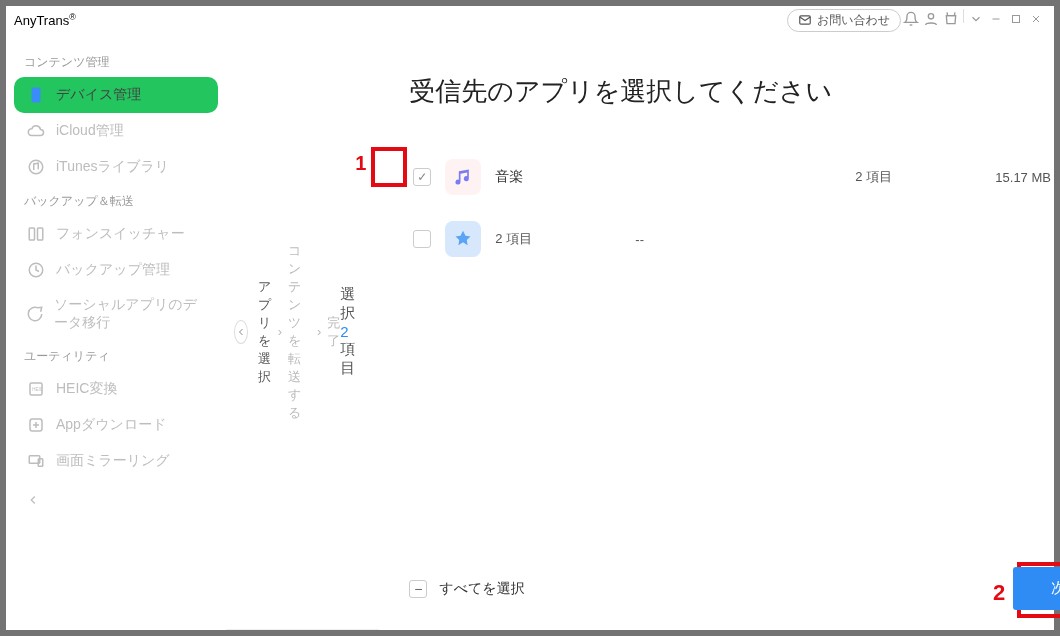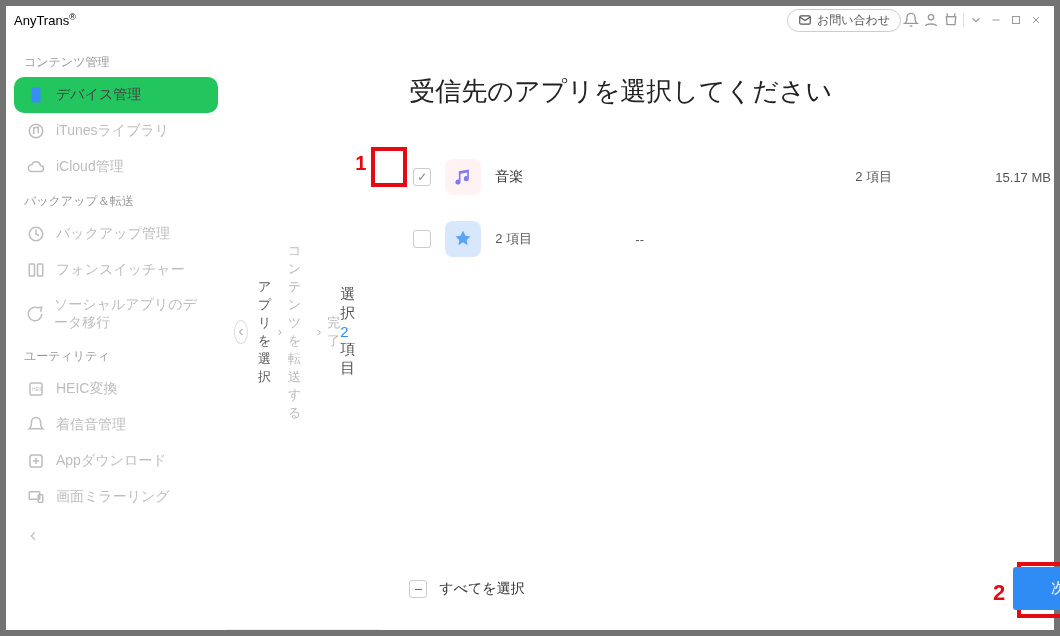--- a/index.html
+++ b/index.html
@@ -4,21 +4,21 @@
   <style>
     * { box-sizing: border-box; margin: 0; padding: 0; font-family: -apple-system, "Segoe UI", "Hiragino Sans", "Meiryo", sans-serif; }
     body { width: 1060px; height: 636px; background: #fff; overflow: hidden; }
     .app { width: 100%; height: 100%; border: 6px solid #737373; display: flex; flex-direction: column; }
 
     
     .titlebar { height: 28px; display: flex; align-items: center; padding: 0 8px; font-size: 13px; }
     .app-title { font-weight: 500; }
     .app-title sup { font-size: 9px; }
     .titlebar-spacer { flex: 1; }
-    .titlebar-right { display: flex; align-items: center; color: #888; }
+    .titlebar-right { display: flex; color: #888; }
     .contact-btn { border: 1px solid #ccc; border-radius: 12px; padding: 2px 10px; display: inline-flex; align-items: center; gap: 5px; font-size: 12px; color: #555; cursor: pointer; }
     .win-ctrl { width: 20px; height: 20px; display: inline-flex; align-items: center; justify-content: center; color: #999; cursor: pointer; }
     .win-sep { width: 1px; height: 14px; background: #ddd; margin: 0 2px; }
 
     
     .body { flex: 1; display: flex; min-height: 0; }
     .sidebar { width: 220px; padding: 12px 8px; background: #fff; }
     .section-label { font-size: 12px; color: #999; padding: 8px 10px 6px; }
     .nav-item { display: flex; align-items: center; gap: 10px; padding: 8px 12px; border-radius: 10px; font-size: 14px; color: #bdbdbd; cursor: pointer; }
     .nav-item.active { background: #22c55e; color: #444; }
@@ -133,80 +133,72 @@
         <span class="icon">
             <svg width="18" height="18" viewBox="0 0 24 24" fill="currentColor">
               <rect x="6" y="2" width="12" height="20" rx="2"></rect>
             </svg>
           </span>
         <span>デバイス管理</span>
       </div>
       <div class="nav-item">
         <span class="icon">
             <svg width="18" height="18" viewBox="0 0 24 24" fill="none" stroke="currentColor" stroke-width="2">
+              <path d="M18 18a4 4 0 000-8 6 6 0 00-11.5-1A4.5 4.5 0 006 18h12z"></path>
+            </svg>
+          </span>
+        <span>iCloud管理</span>
+      </div>
+      <div class="nav-item">
+        <span class="icon">
+            <svg width="18" height="18" viewBox="0 0 24 24" fill="none" stroke="currentColor" stroke-width="2">
               <circle cx="12" cy="12" r="9"></circle>
               <path d="M9 16V8l6-1v8"></path>
             </svg>
           </span>
         <span>iTunesライブラリ</span>
       </div>
-      <div class="nav-item">
-        <span class="icon">
-            <svg width="18" height="18" viewBox="0 0 24 24" fill="none" stroke="currentColor" stroke-width="2">
-              <path d="M18 18a4 4 0 000-8 6 6 0 00-11.5-1A4.5 4.5 0 006 18h12z"></path>
-            </svg>
-          </span>
-        <span>iCloud管理</span>
-      </div>
 
       <div class="section-label">バックアップ＆転送</div>
+      <div class="nav-item">
+        <span class="icon">
+            <svg width="18" height="18" viewBox="0 0 24 24" fill="none" stroke="currentColor" stroke-width="2">
+              <rect x="3" y="4" width="7" height="16" rx="1"></rect>
+              <rect x="14" y="4" width="7" height="16" rx="1"></rect>
+            </svg>
+          </span>
+        <span>フォンスイッチャー</span>
+      </div>
       <div class="nav-item">
         <span class="icon">
             <svg width="18" height="18" viewBox="0 0 24 24" fill="none" stroke="currentColor" stroke-width="2">
               <path d="M12 6v6l4 2"></path>
               <circle cx="12" cy="12" r="9"></circle>
             </svg>
           </span>
         <span>バックアップ管理</span>
       </div>
       <div class="nav-item">
         <span class="icon">
             <svg width="18" height="18" viewBox="0 0 24 24" fill="none" stroke="currentColor" stroke-width="2">
-              <rect x="3" y="4" width="7" height="16" rx="1"></rect>
-              <rect x="14" y="4" width="7" height="16" rx="1"></rect>
-            </svg>
-          </span>
-        <span>フォンスイッチャー</span>
-      </div>
-      <div class="nav-item">
-        <span class="icon">
-            <svg width="18" height="18" viewBox="0 0 24 24" fill="none" stroke="currentColor" stroke-width="2">
               <path d="M21 12a9 9 0 11-6-8.5L21 3l-1.5 6"></path>
             </svg>
           </span>
         <span>ソーシャルアプリのデータ移行</span>
       </div>
 
       <div class="section-label">ユーティリティ</div>
       <div class="nav-item">
         <span class="icon">
             <svg width="18" height="18" viewBox="0 0 24 24" fill="none" stroke="currentColor" stroke-width="2">
               <rect x="4" y="4" width="16" height="16" rx="2"></rect>
               <text x="7" y="15" font-size="6" fill="currentColor" stroke="none">HEIC</text>
             </svg>
           </span>
         <span>HEIC変換</span>
-      </div>
-      <div class="nav-item">
-        <span class="icon">
-            <svg width="18" height="18" viewBox="0 0 24 24" fill="none" stroke="currentColor" stroke-width="2">
-              <path d="M18 8a6 6 0 10-12 0c0 7-3 9-3 9h18s-3-2-3-9"></path>
-            </svg>
-          </span>
-        <span>着信音管理</span>
       </div>
       <div class="nav-item">
         <span class="icon">
             <svg width="18" height="18" viewBox="0 0 24 24" fill="none" stroke="currentColor" stroke-width="2">
               <rect x="4" y="4" width="16" height="16" rx="3"></rect>
               <path d="M8 12h8M12 8v8"></path>
             </svg>
           </span>
         <span>Appダウンロード</span>
       </div>

